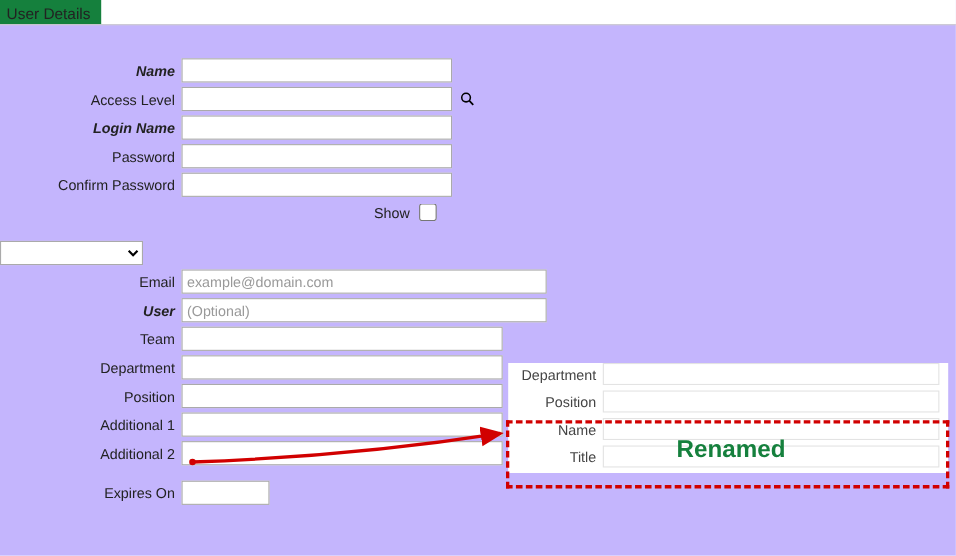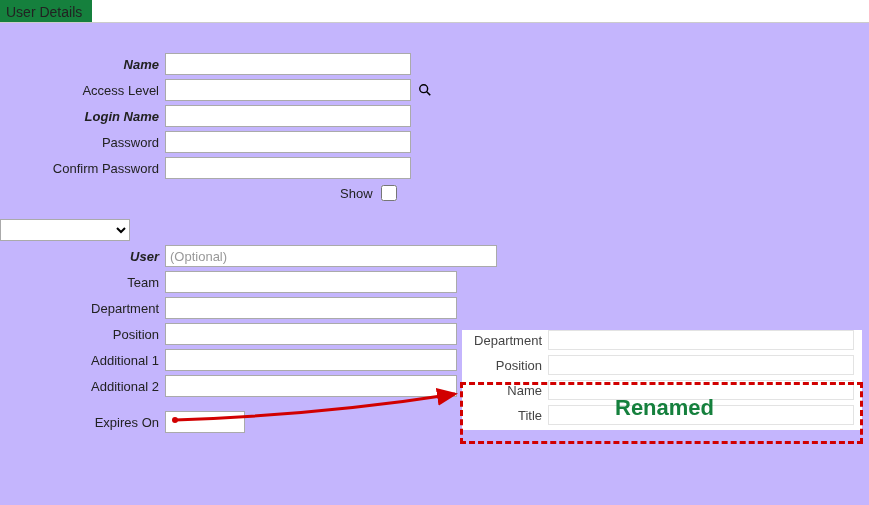--- a/index.html
+++ b/index.html
@@ -80,20 +80,24 @@
 
     <div class="show-row">
       <div class="lbl2">Show</div>
       <input type="checkbox" style="">
     </div>
 
     <div class="row">
       <select><option></option></select>
     </div>
 
+    <div class="row">
+      <div class="lbl">Email</div>
+      <input type="text" class="xxwide" placeholder="example@domain.com" style="">
+    </div>
 
     <div class="row">
       <div class="lbl bold-italic">User</div>
       <input type="text" class="xxwide" placeholder="(Optional)" style="">
     </div>
 
     <div class="row">
       <div class="lbl">Team</div>
       <input type="text" class="xwide" style="">
     </div>

